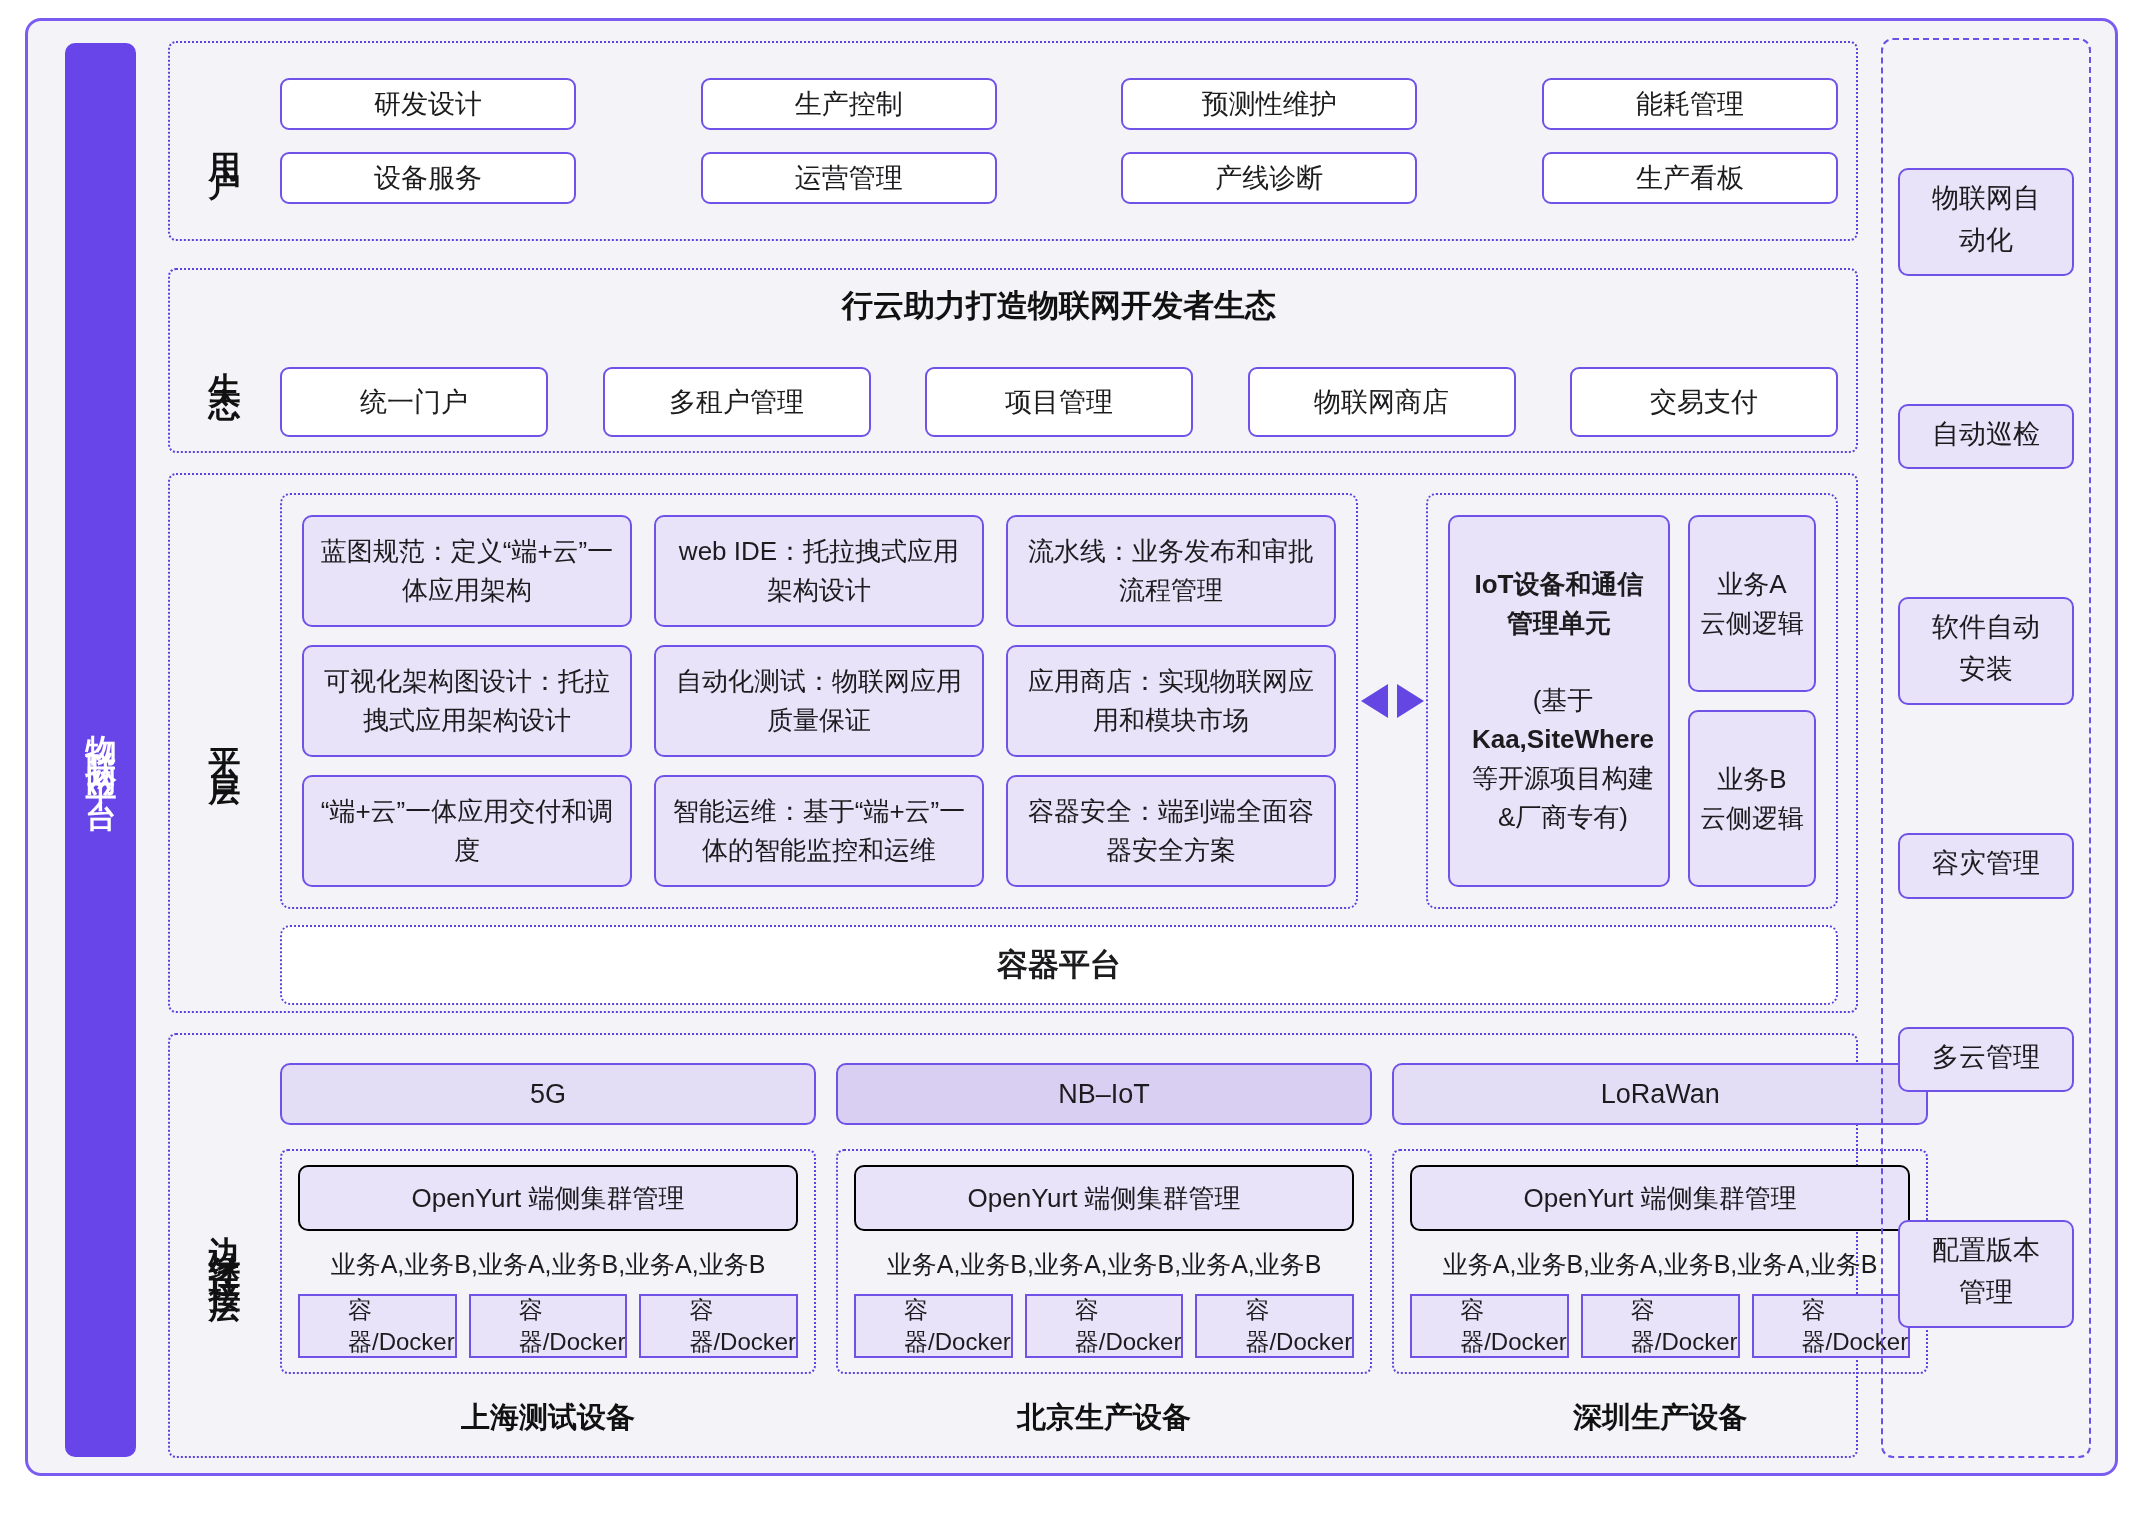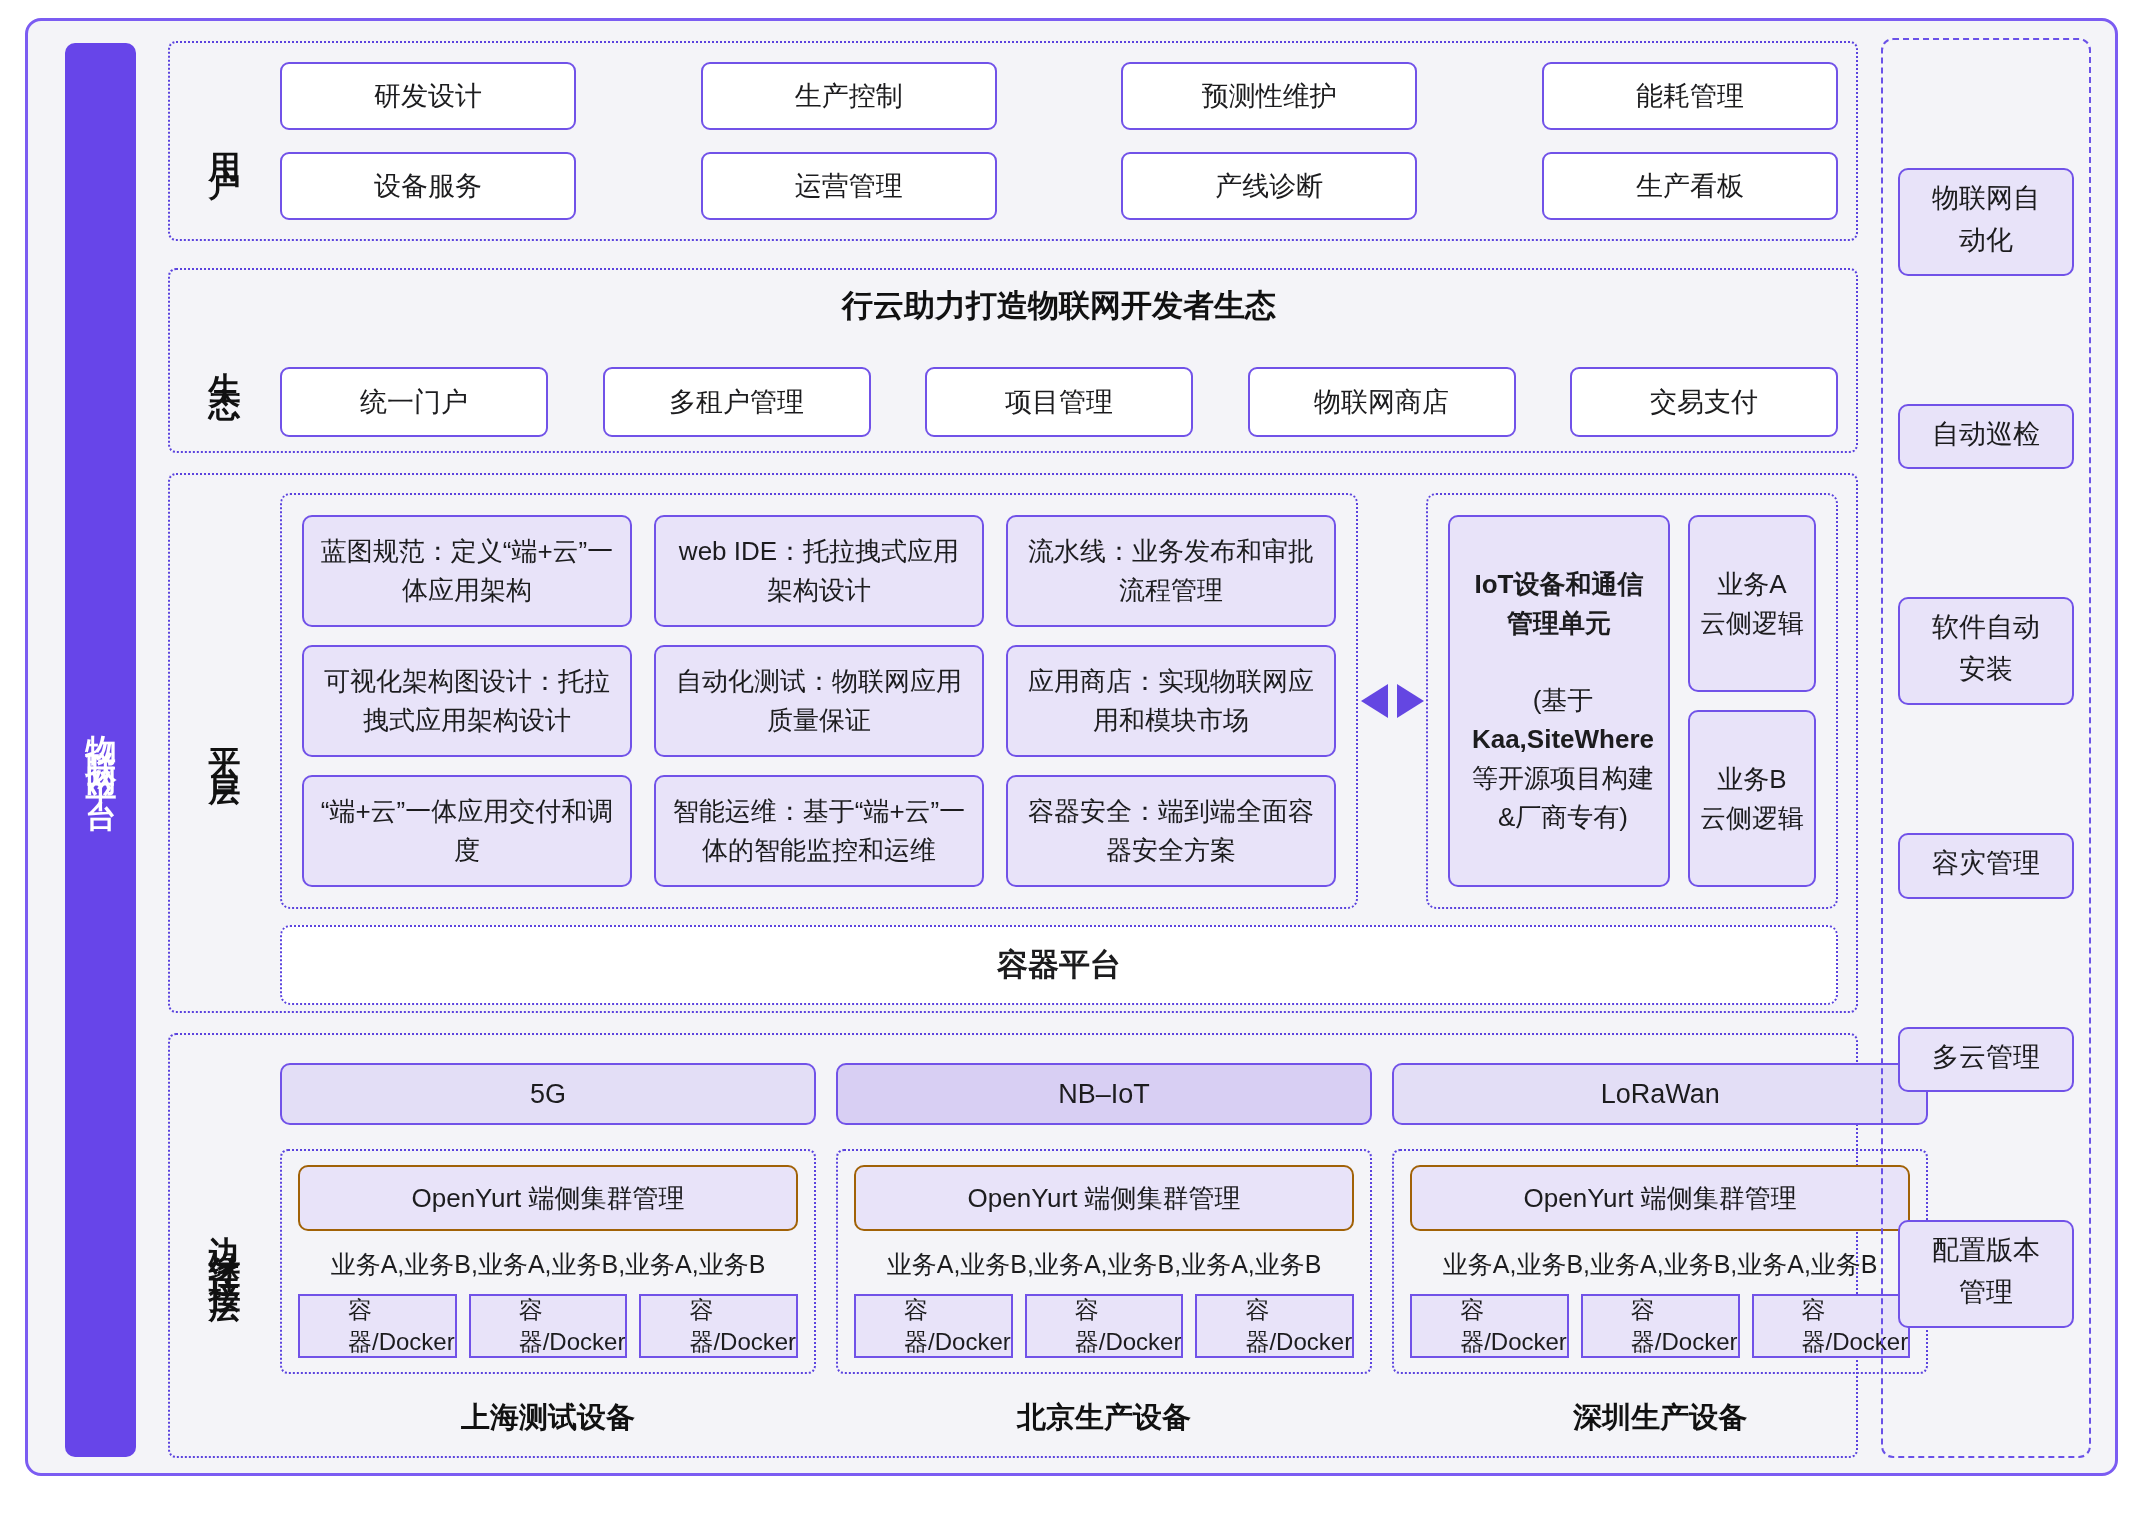--- a/index.html
+++ b/index.html
@@ -18,21 +18,21 @@
   
   .section{position:absolute;left:140px;width:1690px;border:2px dotted #5b43de;border-radius:8px;
            box-sizing:border-box;display:flex;}
   .sec-label{width:110px;display:flex;align-items:center;justify-content:center;flex:0 0 110px;}
   .sec-label .vtext{writing-mode:vertical-lr;text-orientation:upright;font-size:32px;font-weight:bold;
                     letter-spacing:14px;color:#111;}
 
   .sec-users{top:20px;height:200px;}
   .users-grid{flex:1;display:grid;grid-template-columns:repeat(4,296px);justify-content:space-between;
               align-content:center;row-gap:22px;padding-right:18px;}
-  .wbox{background:#ffffff;border:2px solid #7152e8;border-radius:9px;height:68px;
+  .wbox{background:#ffffff;border:2px solid #7152e8;border-radius:9px;height:52px;
         display:flex;align-items:center;justify-content:center;font-size:27px;box-sizing:border-box;}
 
   .sec-eco{top:247px;height:185px;}
   .eco-content{flex:1;display:flex;flex-direction:column;justify-content:center;gap:40px;padding-right:18px;}
   .eco-title{text-align:center;font-weight:bold;font-size:31px;color:#111;}
   .eco-row{display:flex;justify-content:space-between;}
   .eco-row .wbox{width:268px;height:70px;}
 
   .sec-platform{top:452px;height:540px;}
   .plat-content{flex:1;padding:18px 18px 0 0;box-sizing:border-box;}
@@ -62,21 +62,21 @@
   .container-bar{margin-top:16px;height:76px;border:2px dotted #5b43de;border-radius:10px;background:#ffffff;
                  display:flex;align-items:center;justify-content:center;font-weight:bold;font-size:31px;}
 
   .sec-edge{top:1012px;height:425px;}
   .edge-cols{flex:1;display:flex;gap:20px;padding:28px 18px 0 0;box-sizing:border-box;}
   .edge-col{flex:1;display:flex;flex-direction:column;min-width:0;}
   .net-bar{height:62px;border:2px solid #7152e8;border-radius:10px;background:#e3def6;
            display:flex;align-items:center;justify-content:center;font-size:27px;box-sizing:border-box;}
   .net-bar.dark{background:#d8cff3;}
   .edge-sub{margin-top:24px;border:2px dotted #5b43de;border-radius:8px;padding:14px 16px;box-sizing:border-box;}
-  .openyurt{height:66px;background:#e8e3f9;border:2px solid #a16207;border-radius:10px;
+  .openyurt{height:66px;background:#e8e3f9;border:2px solid #000000;border-radius:10px;
             display:flex;align-items:center;justify-content:center;font-size:26px;box-sizing:border-box;}
   .services{text-align:center;font-size:25px;margin:17px 0 13px 0;white-space:nowrap;}
   .docker-row{display:flex;gap:12px;}
   .docker{flex:1;height:64px;background:#e8e3f9;border:2px solid #7152e8;border-radius:0;
           display:flex;align-items:center;justify-content:center;font-size:24px;box-sizing:border-box;padding-left:48px;}
   .edge-caption{text-align:center;font-weight:bold;font-size:29px;margin-top:24px;color:#111;}
 
   
   .right-col{position:absolute;left:1853px;top:17px;width:210px;height:1420px;
              border:2px dashed #6a51e8;border-radius:12px;box-sizing:border-box;

